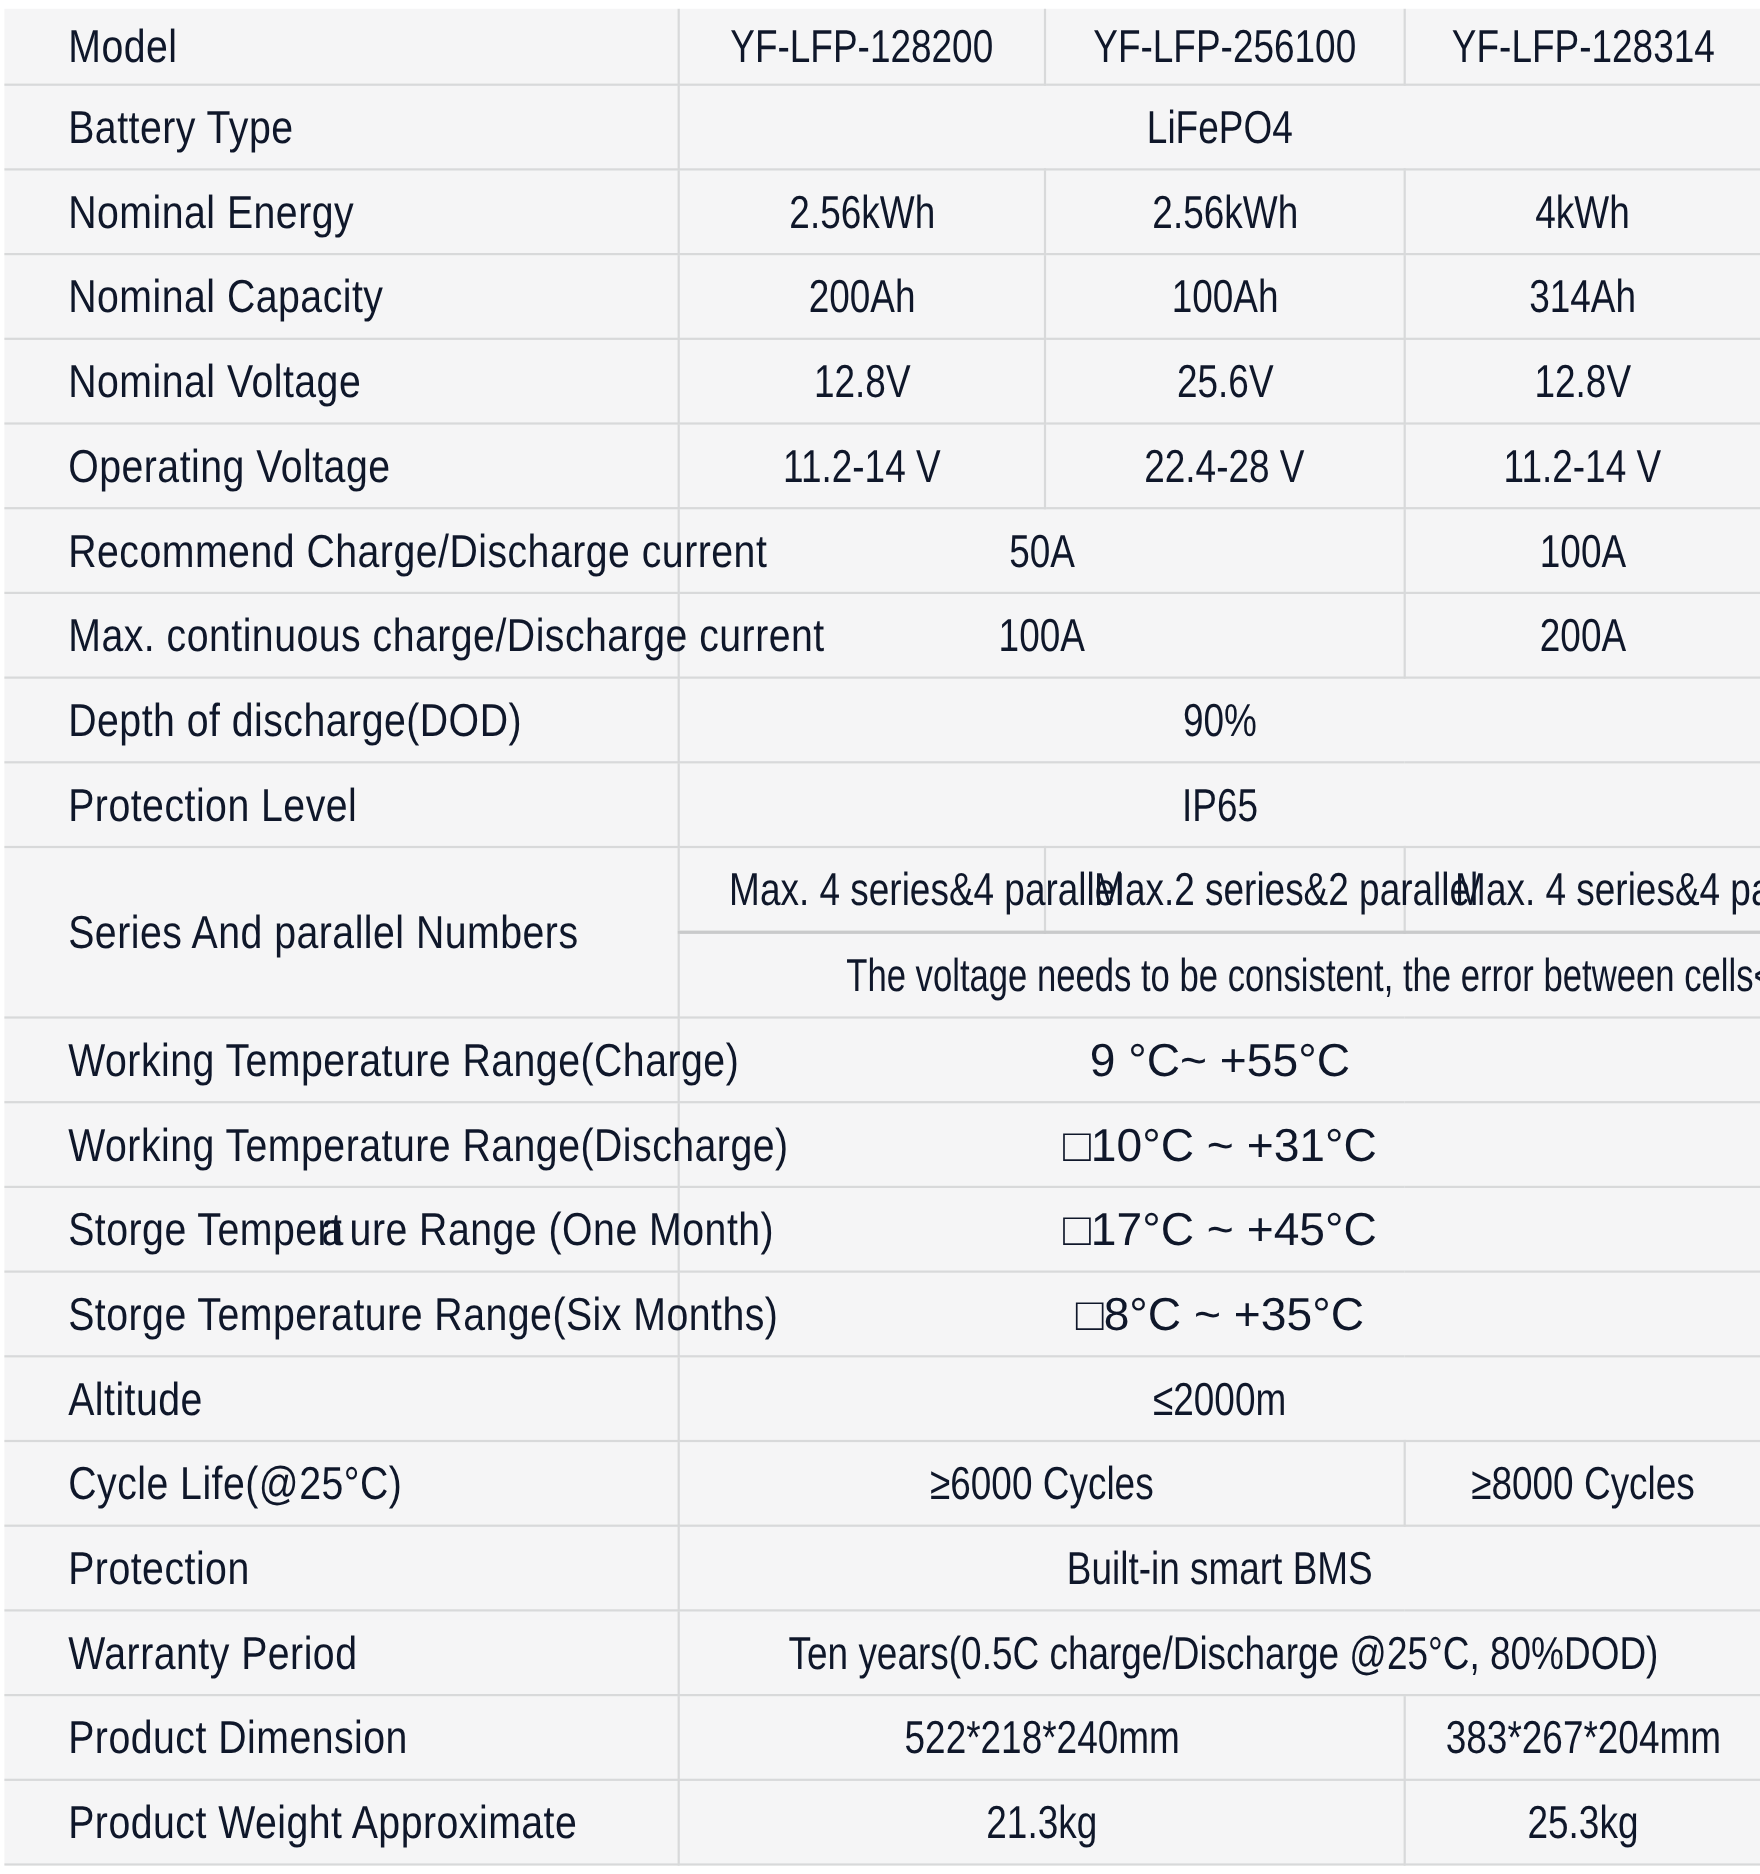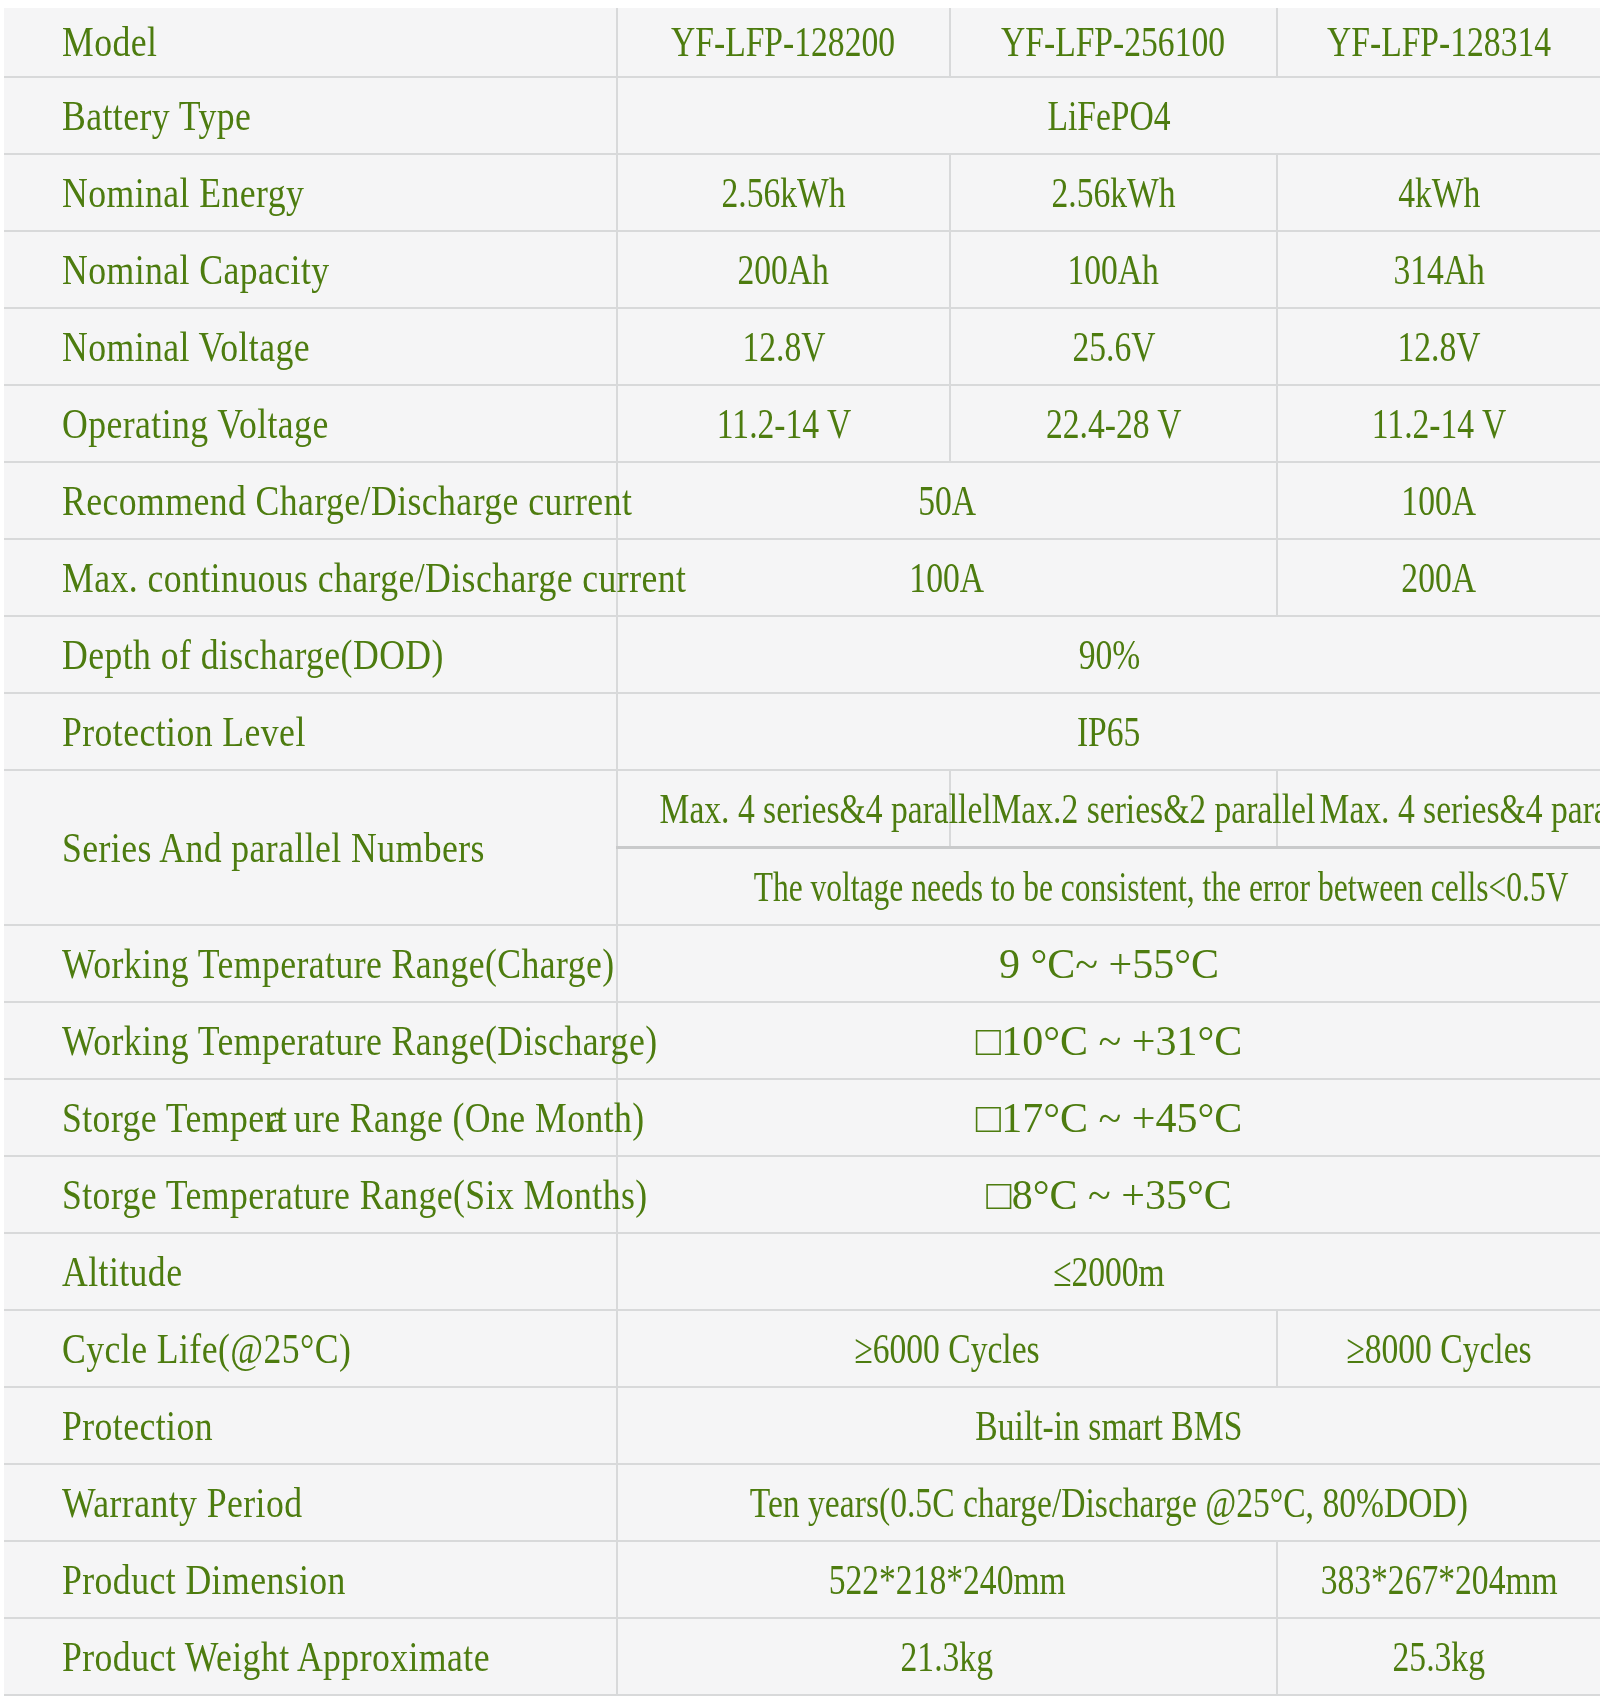--- a/index.html
+++ b/index.html
@@ -15,26 +15,25 @@
     width:1596px;
   }
   col.c-label{width:613px;}
   col.c-v1{width:333px;}
   col.c-v2{width:327px;}
   col.c-v3{width:323px;}
   td{
     background:#f5f5f6;
     border:2px solid #d8d9da;
     height:75px;
-    color:#4d7c0f;
+    color:#0f172a;
     font-size:42px;
     vertical-align:middle;
     overflow:visible;
     padding:0;
-    font-family:Liberation Serif, serif;
   }
   tr.r-first td{height:68px;}
   
   tr:first-child td{border-top:none;}
   td:first-child{border-left:none;}
   td:last-child{border-right:none;margin-left:36px;}
 
   td.label{text-align:left;}
   td.val{text-align:center;}
 

